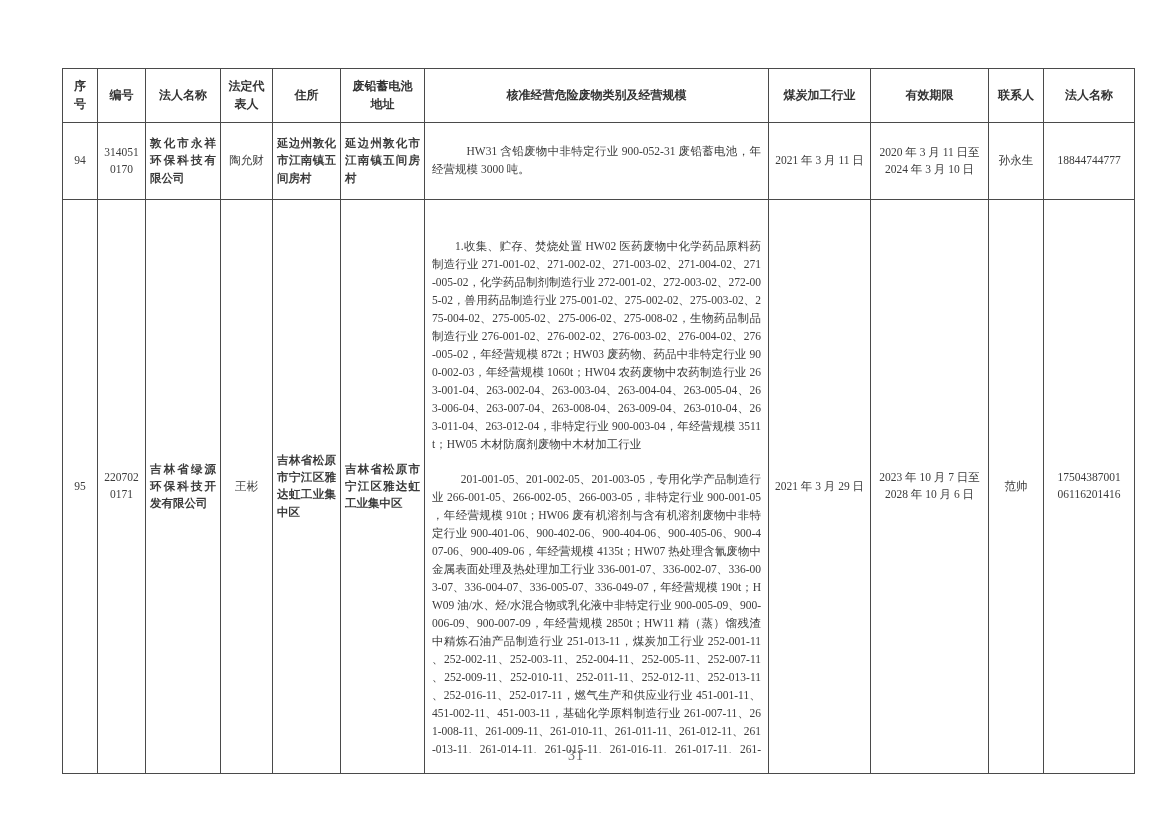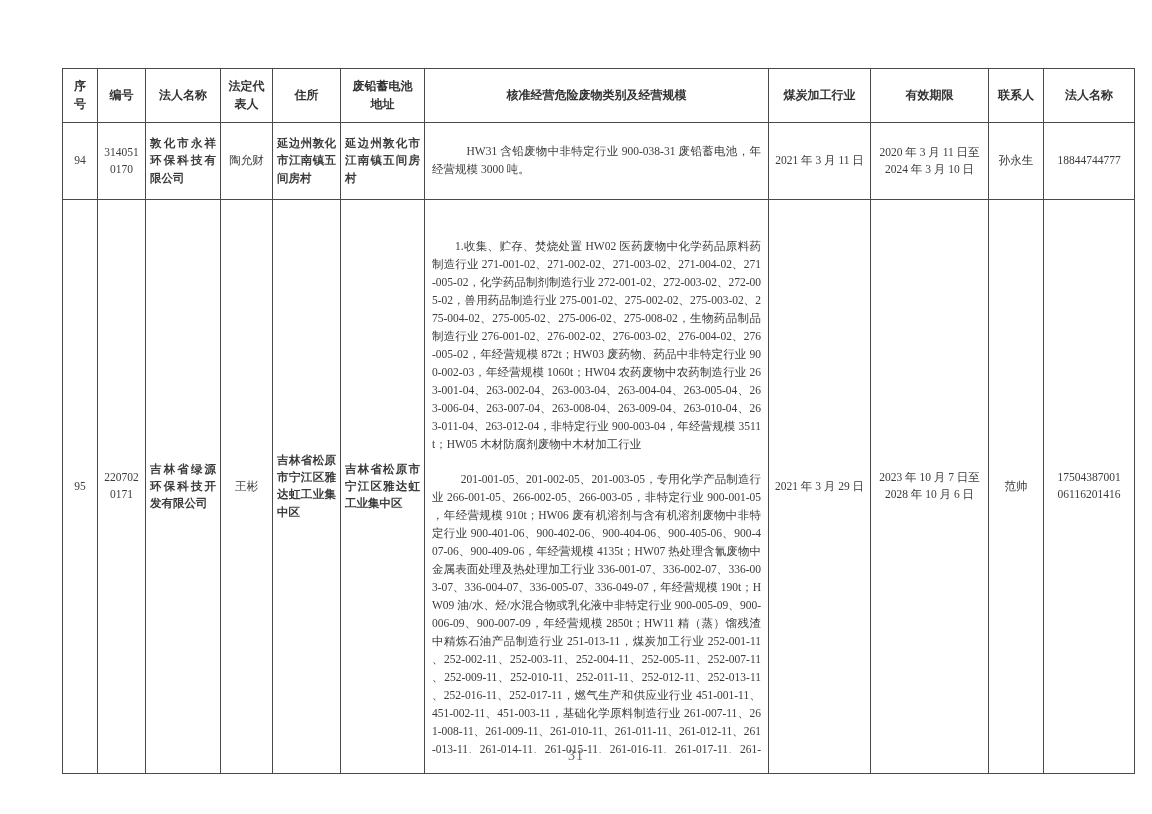--- a/index.html
+++ b/index.html
@@ -122,21 +122,21 @@
     <tbody>
       <tr class="row-94">
         <td class="c-center">94</td>
         <td class="c-center">314051
 0170</td>
         <td class="c-just">敦化市永祥环保科技有限公司</td>
         <td class="c-center">陶允财</td>
         <td class="c-just">延边州敦化市江南镇五间房村</td>
         <td class="c-just">延边州敦化市江南镇五间房村</td>
         <td class="approved-cell">
-          <div class="approved-short">HW31 含铅废物中非特定行业 900-038-31 废铅蓄电池，年经营规模 3000 吨。</div>
+          <div class="approved-short">HW31 含铅废物中非特定行业 900-052-31 废铅蓄电池，年经营规模 3000 吨。</div>
         </td>
         <td class="c-center">2021 年 3 月 11 日</td>
         <td class="c-center">2020 年 3 月 11 日至
 2024 年 3 月 10 日</td>
         <td class="c-center">孙永生</td>
         <td class="c-center">18844744777</td>
       </tr>
       <tr class="row-95">
         <td class="c-center">95</td>
         <td class="c-center">220702

